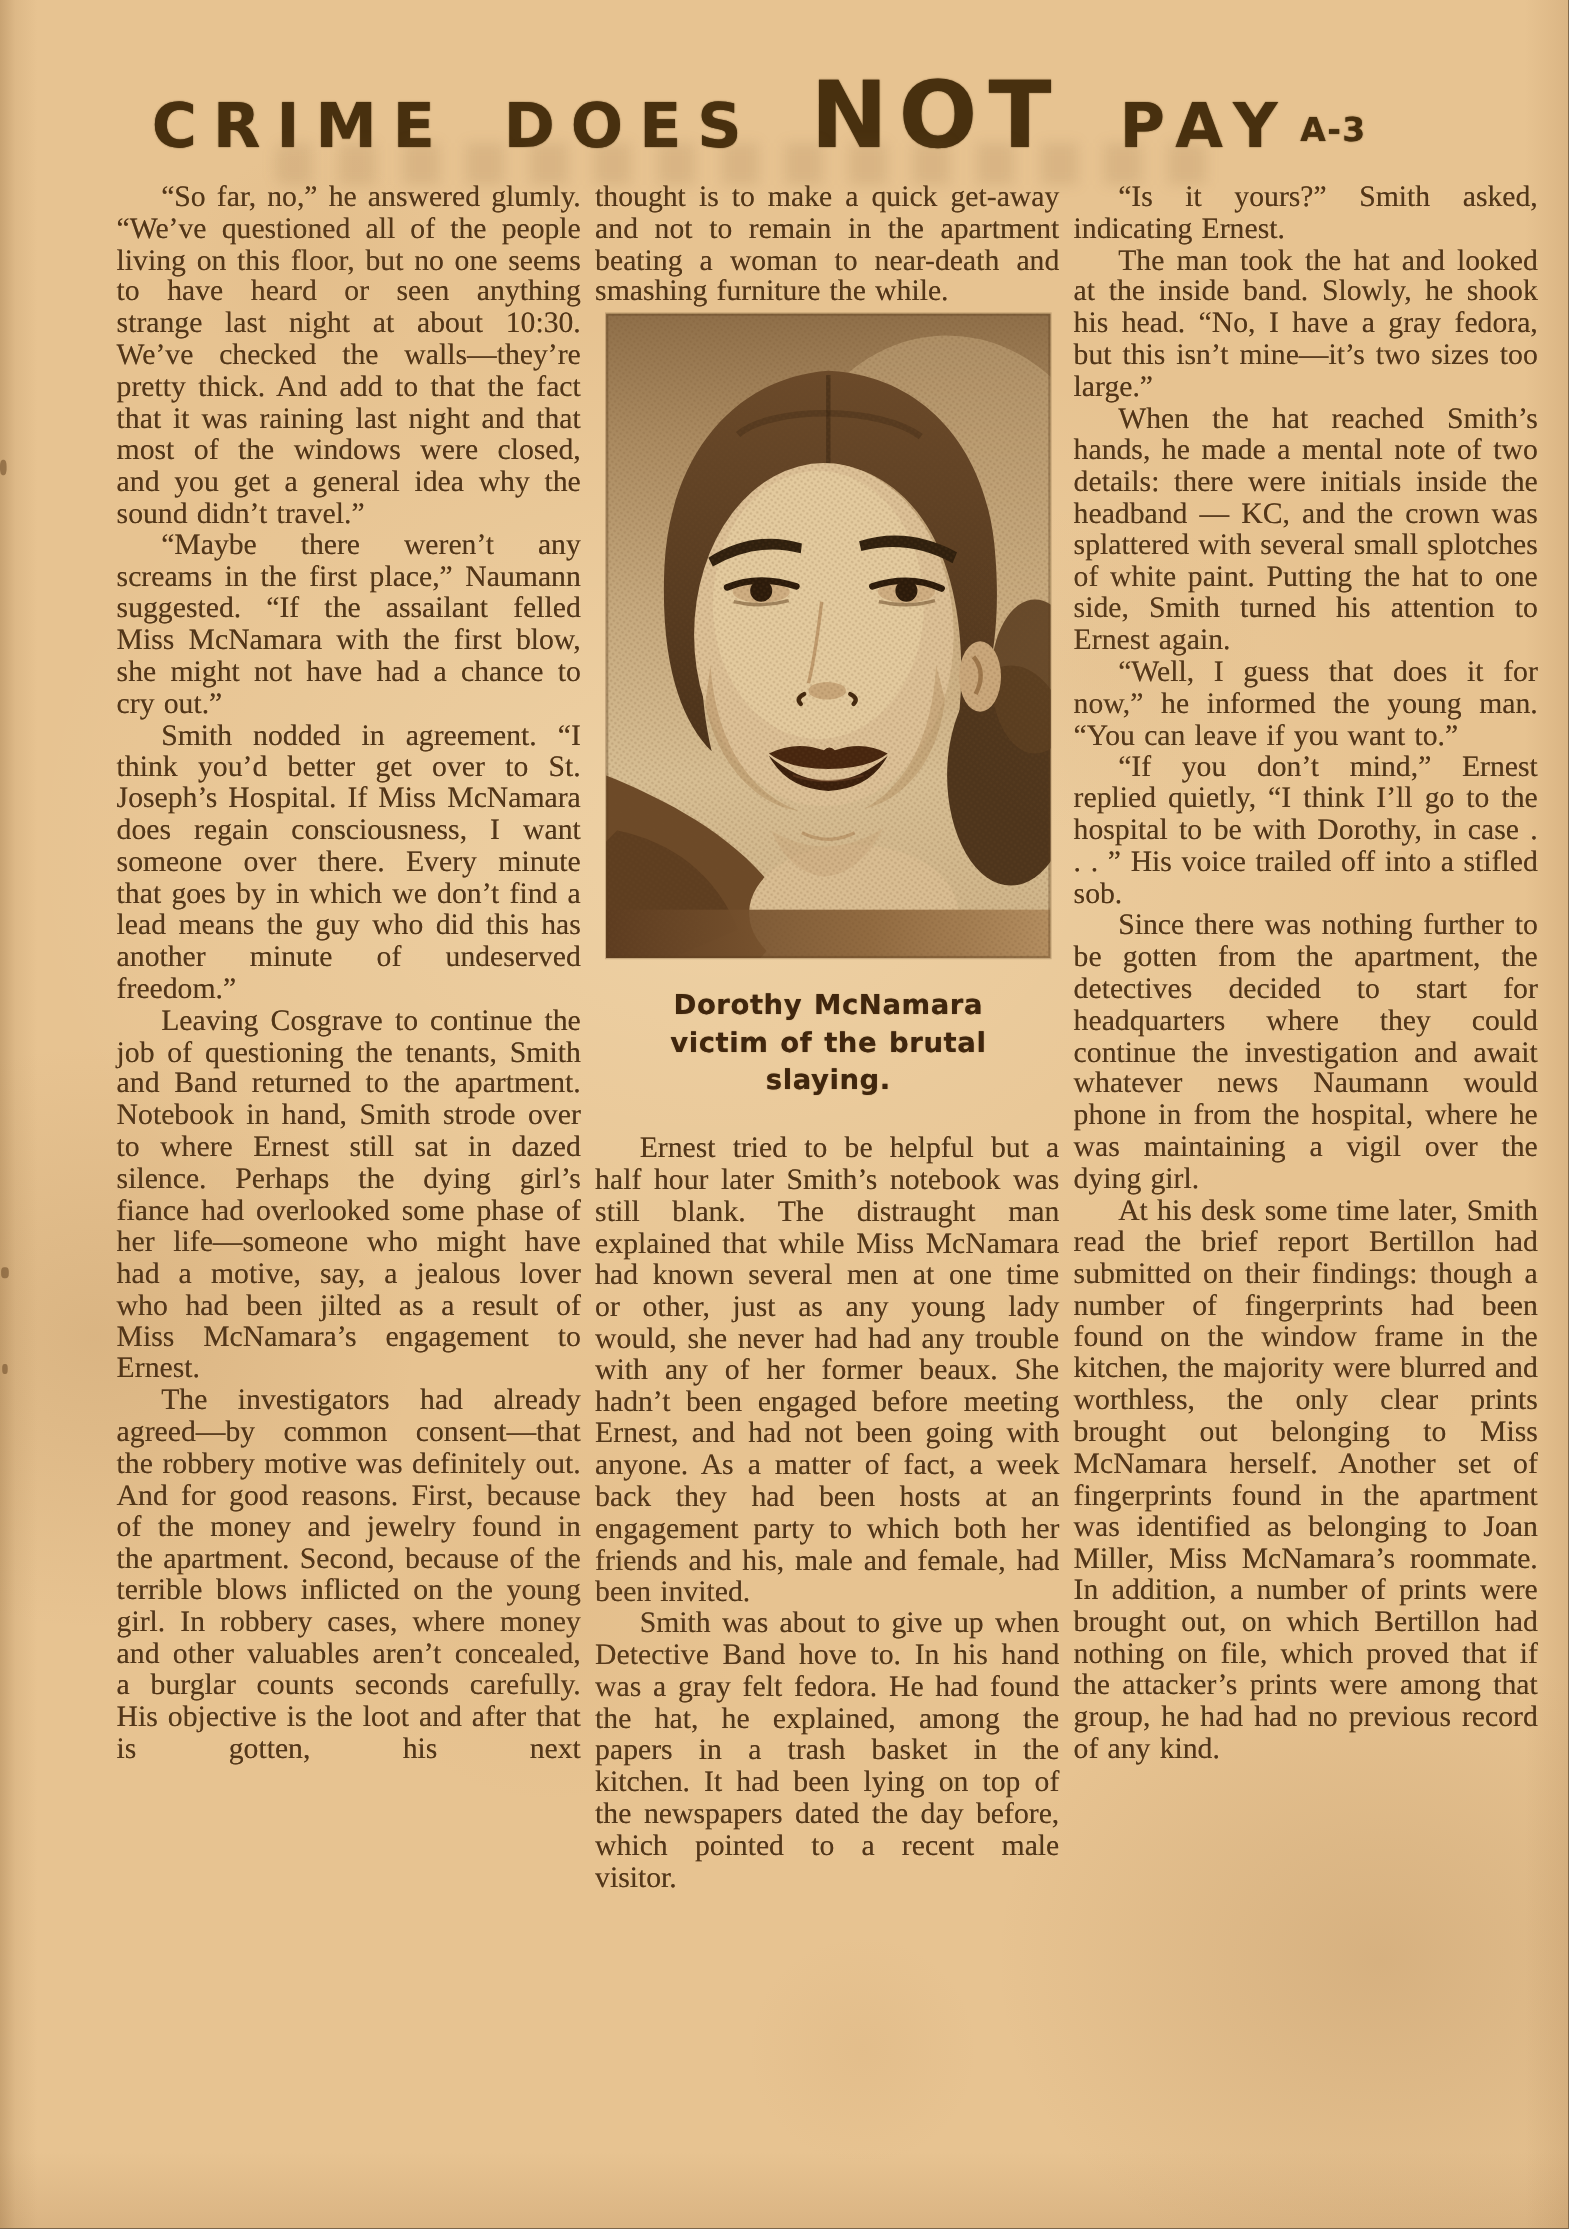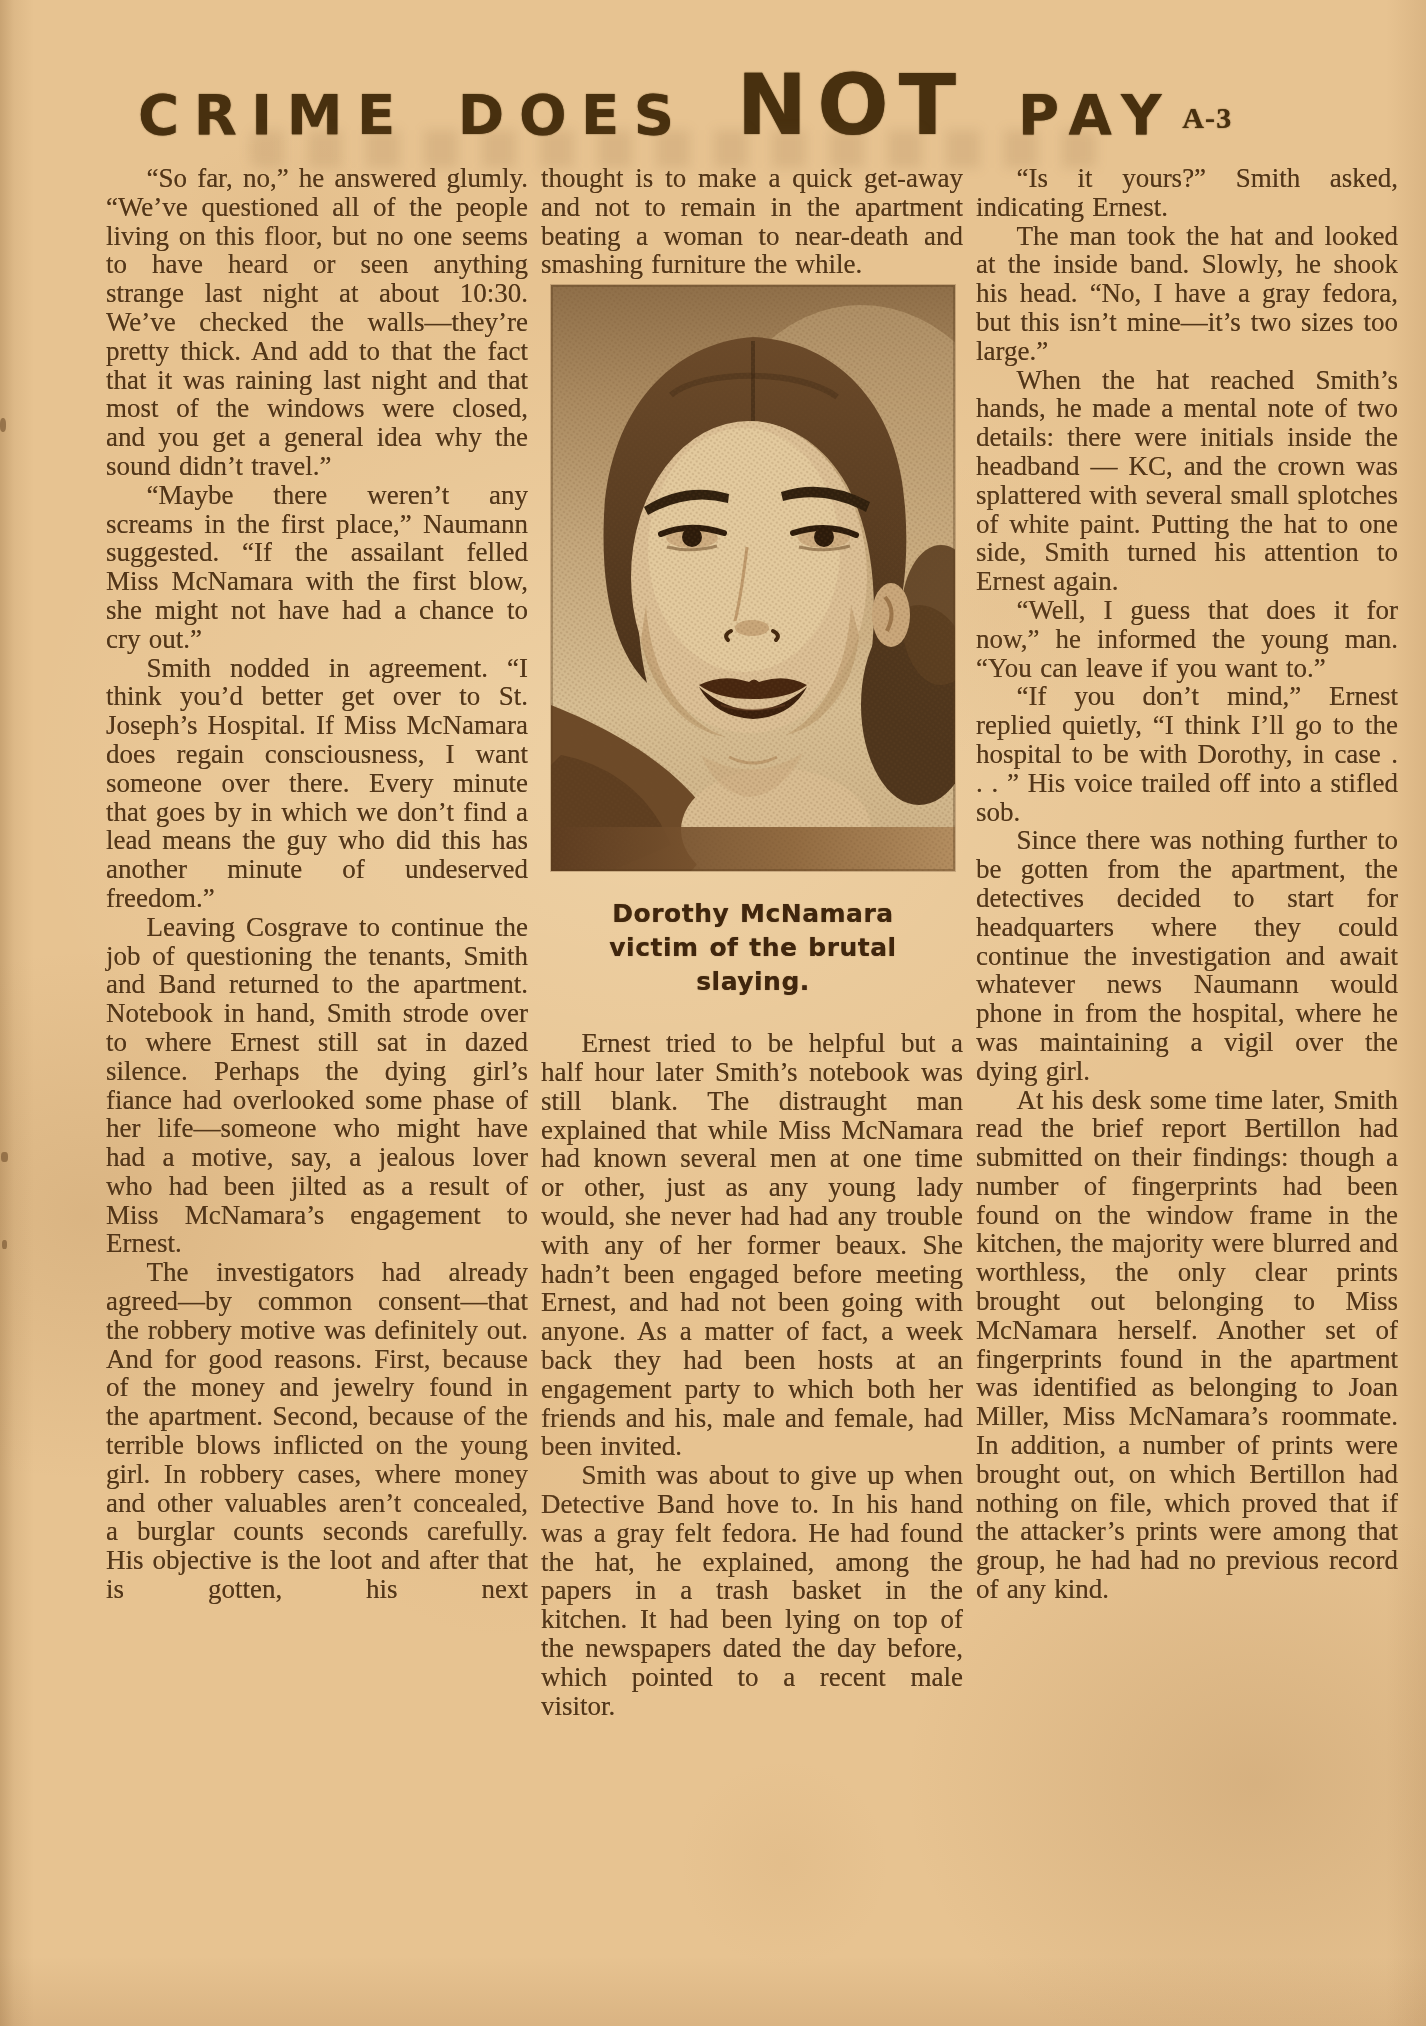--- a/index.html
+++ b/index.html
@@ -38,21 +38,21 @@
   .masthead{
     margin:56px 0 0 138px;
     display:flex;align-items:baseline;
     font-family:"DejaVu Sans","Liberation Sans",sans-serif;
     font-weight:bold;color:#48300f;
     text-shadow:0 0 1px rgba(72,48,15,.85), 0 0 2px rgba(72,48,15,.25);
     white-space:nowrap;
   }
   .mast-word{font-size:56px;letter-spacing:.26em;margin-right:48px;}
   .mast-not{font-size:84px;letter-spacing:.12em;margin-right:52px;}
-  .mast-pagenum{font-size:30px;letter-spacing:.04em;position:relative;top:-6px;margin-left:6px;font-family:Liberation Serif, serif;}
+  .mast-pagenum{font-size:30px;letter-spacing:.04em;position:relative;top:-6px;margin-left:6px;}
   
   .cols{
     display:flex;gap:13px;
     padding:10px 26px 0 106px;
   }
   .col{
     width:422px;flex:0 0 422px;
     font-size:27px;line-height:28.8px;
     color:#523619;
     text-align:justify;

